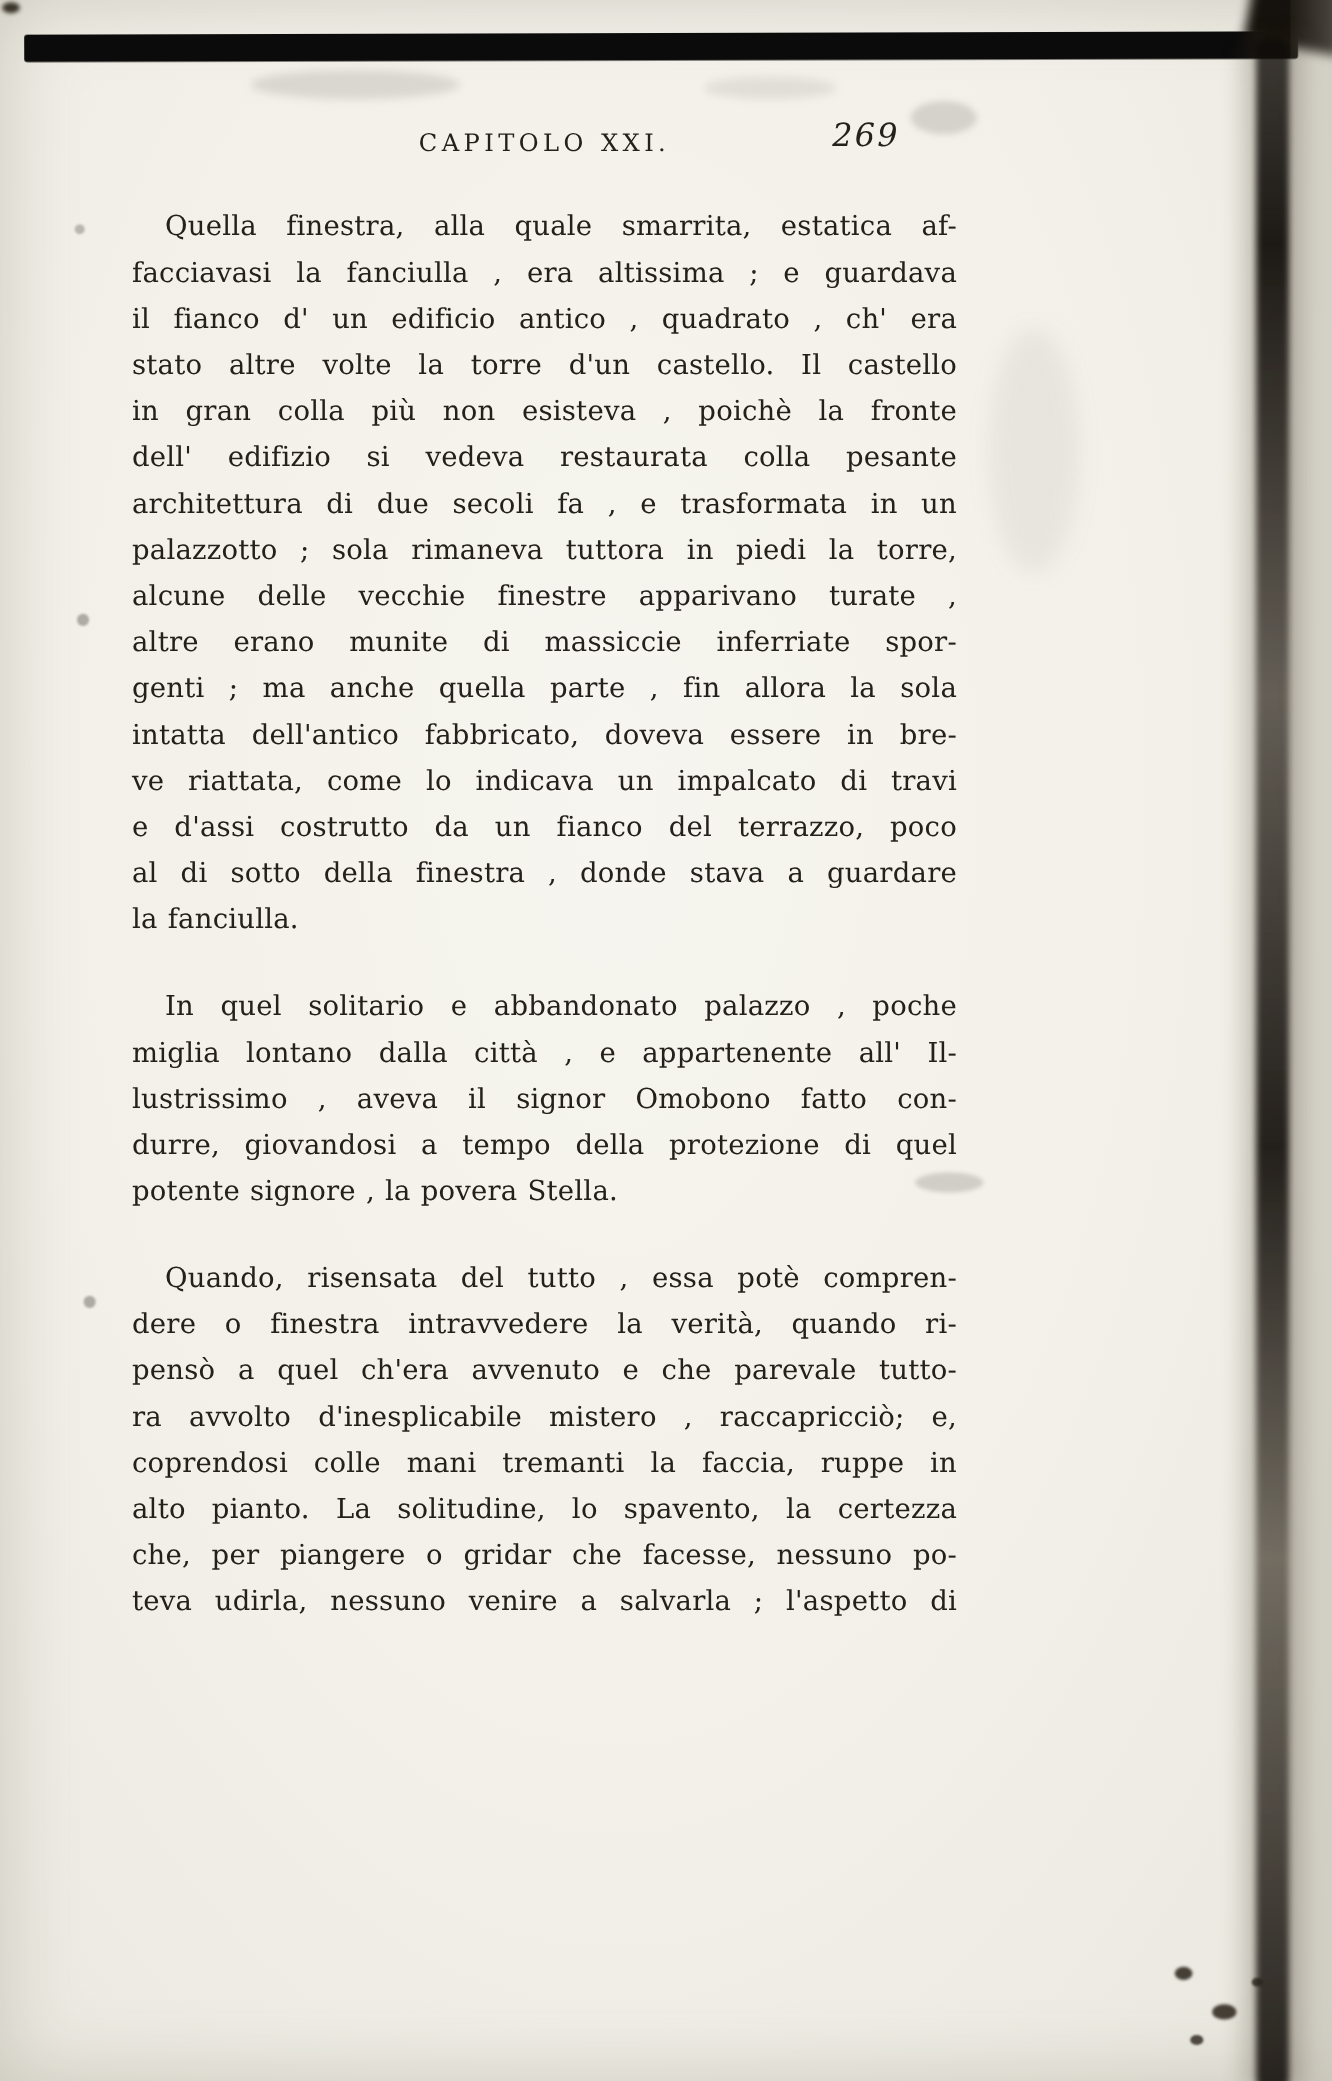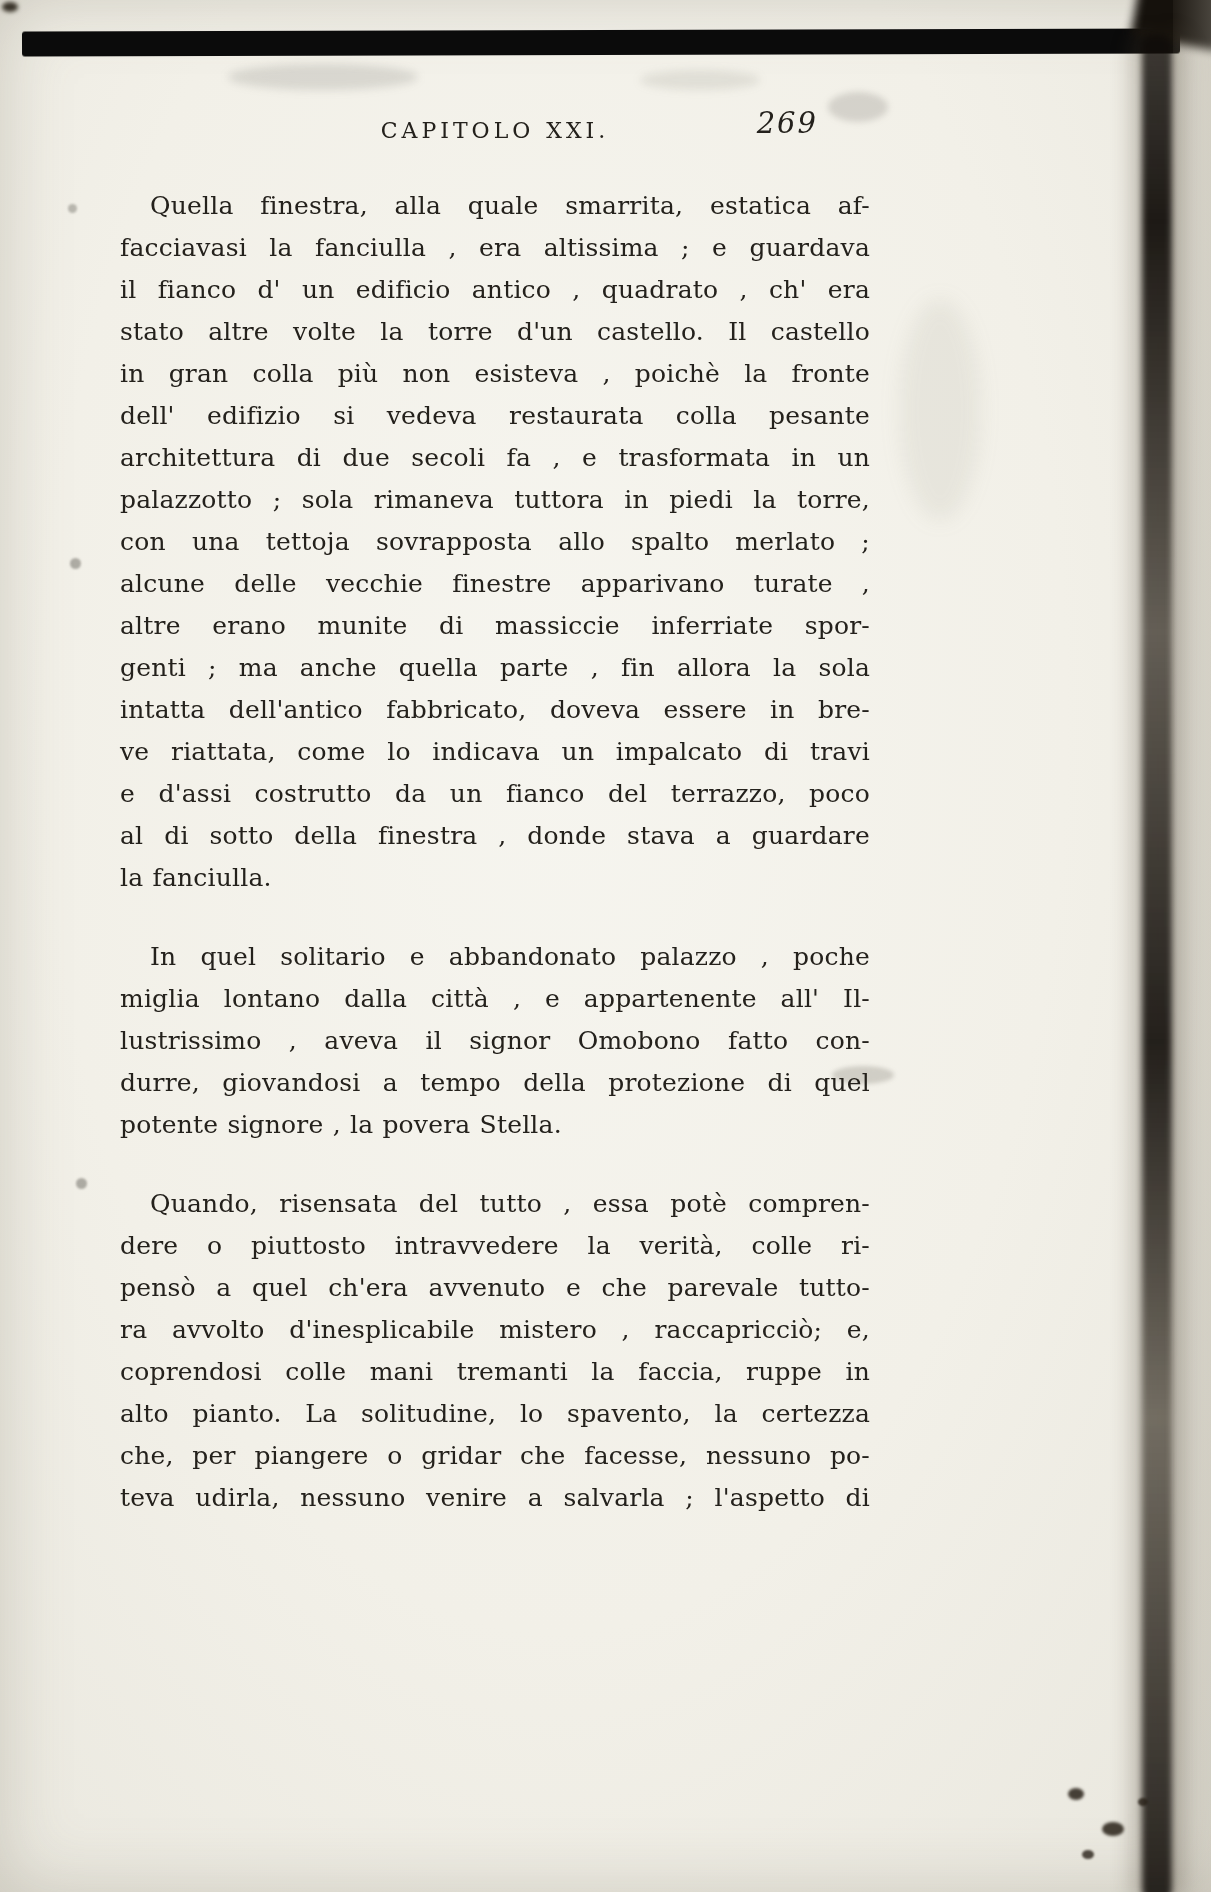--- a/index.html
+++ b/index.html
@@ -106,40 +106,39 @@
     <div>
         <div class="paragraph">
           <div class="line first">Quella finestra, alla quale smarrita, estatica af-</div>
           <div class="line">facciavasi la fanciulla , era altissima ; e guardava</div>
           <div class="line">il fianco d' un edificio antico , quadrato , ch' era</div>
           <div class="line">stato altre volte la torre d'un castello. Il castello</div>
           <div class="line">in gran colla più non esisteva , poichè la fronte</div>
           <div class="line">dell' edifizio si vedeva restaurata colla pesante</div>
           <div class="line">architettura di due secoli fa , e trasformata in un</div>
           <div class="line">palazzotto ; sola rimaneva tuttora in piedi la torre,</div>
-          <div class="line">con una tettoja sovrapposta allo spalto merlato ;</div>
           <div class="line">alcune delle vecchie finestre apparivano turate ,</div>
           <div class="line">altre erano munite di massiccie inferriate spor-</div>
           <div class="line">genti ; ma anche quella parte , fin allora la sola</div>
           <div class="line">intatta dell'antico fabbricato, doveva essere in bre-</div>
           <div class="line">ve riattata, come lo indicava un impalcato di travi</div>
           <div class="line">e d'assi costrutto da un fianco del terrazzo, poco</div>
           <div class="line">al di sotto della finestra , donde stava a guardare</div>
           <div class="line endline">la fanciulla.</div>
         </div>
         <div class="paragraph">
           <div class="line first">In quel solitario e abbandonato palazzo , poche</div>
           <div class="line">miglia lontano dalla città , e appartenente all' Il-</div>
           <div class="line">lustrissimo , aveva il signor Omobono fatto con-</div>
           <div class="line">durre, giovandosi a tempo della protezione di quel</div>
           <div class="line endline">potente signore , la povera Stella.</div>
         </div>
         <div class="paragraph">
           <div class="line first">Quando, risensata del tutto , essa potè compren-</div>
-          <div class="line">dere o piuttosto intravvedere la verità, colle ri-</div>
+          <div class="line">dere o finestra intravvedere la verità, quando ri-</div>
           <div class="line">pensò a quel ch'era avvenuto e che parevale tutto-</div>
           <div class="line">ra avvolto d'inesplicabile mistero , raccapricciò; e,</div>
           <div class="line">coprendosi colle mani tremanti la faccia, ruppe in</div>
           <div class="line">alto pianto. La solitudine, lo spavento, la certezza</div>
           <div class="line">che, per piangere o gridar che facesse, nessuno po-</div>
           <div class="line">teva udirla, nessuno venire a salvarla ; l'aspetto di</div>
         </div>
       </div>
   </div>
 

